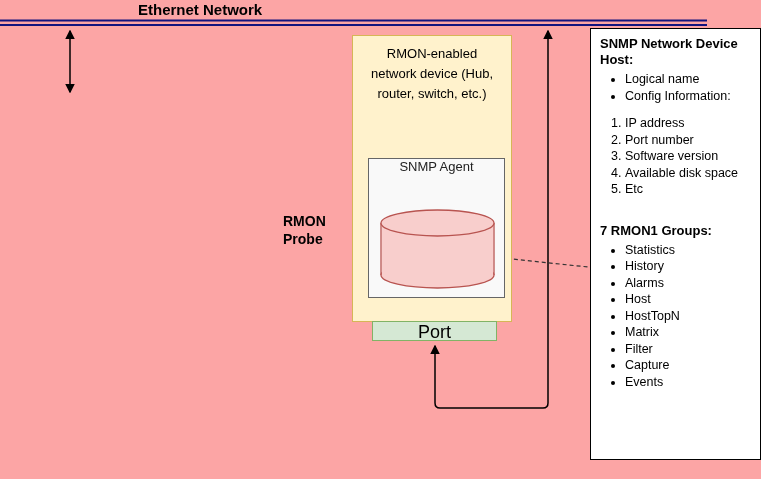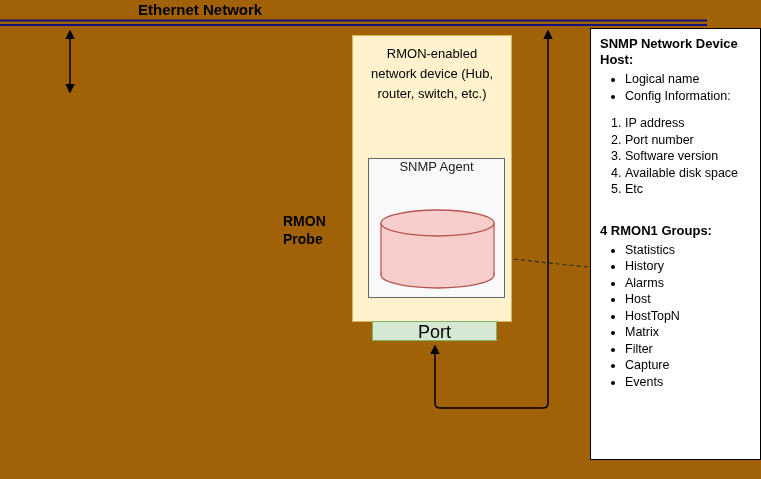--- a/index.html
+++ b/index.html
@@ -1,19 +1,19 @@
 <!DOCTYPE html>
 <html><head>
 <meta charset="utf-8">
 <style>
   * { margin:0; padding:0; box-sizing:border-box; }
   html,body { background:#ffffff; }
   body { font-family:"Liberation Sans", sans-serif; color:#000; }
 
-  .canvas { position:relative; width:761px; height:479px; background:#a16207; overflow:hidden; }
+  .canvas { position:relative; width:761px; height:479px; background:#fca5a5; overflow:hidden; }
 
   .connectors { position:absolute; left:0; top:0; width:761px; height:479px; }
 
   .ethernet-label { position:absolute; left:138px; top:1px; font-size:15px; font-weight:bold; white-space:nowrap; }
 
   .box { position:absolute; border:1px solid #000; }
 
   .snmp-manager {
     left:10px; top:98px; width:120px; height:123px;
     background:#dae8fc; border-color:#6c8ebf;
@@ -115,21 +115,21 @@
     </ul>
 
     <ol>
       <li>IP address</li>
       <li>Port number</li>
       <li>Software version</li>
       <li>Available disk space</li>
       <li>Etc</li>
     </ol>
 
-    <div class="panel-title groups-title">4 RMON1 Groups:</div>
+    <div class="panel-title groups-title">7 RMON1 Groups:</div>
 
     <ul class="groups-list">
       <li>Statistics</li>
       <li>History</li>
       <li>Alarms</li>
       <li>Host</li>
       <li>HostTopN</li>
       <li>Matrix</li>
       <li>Filter</li>
       <li>Capture</li>

